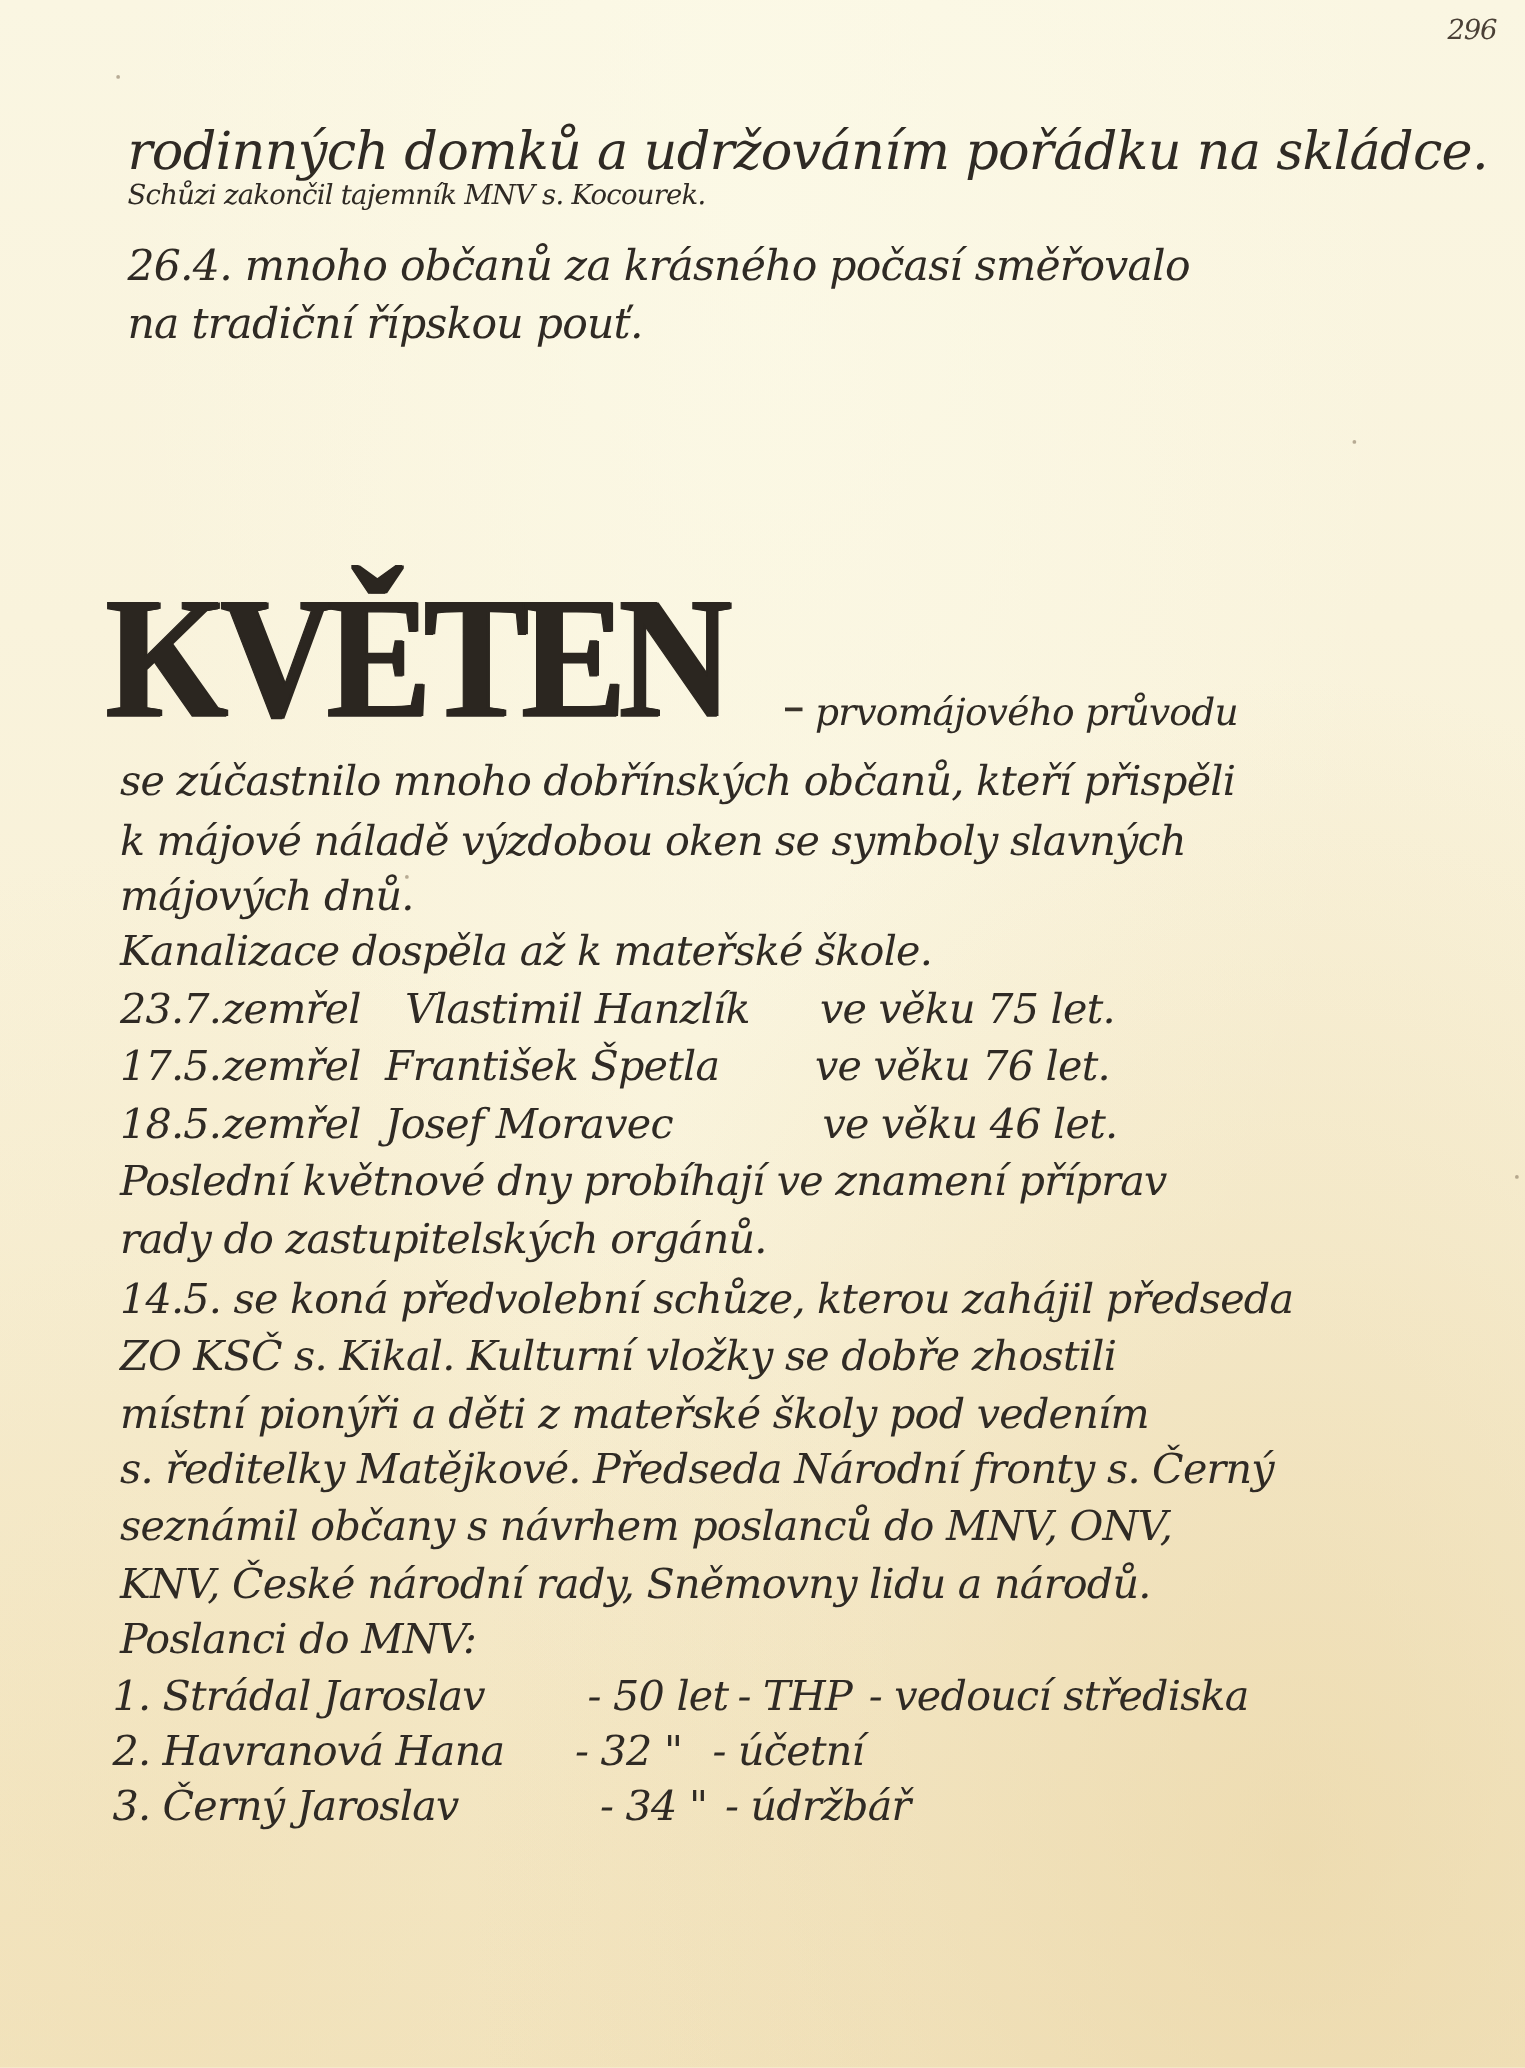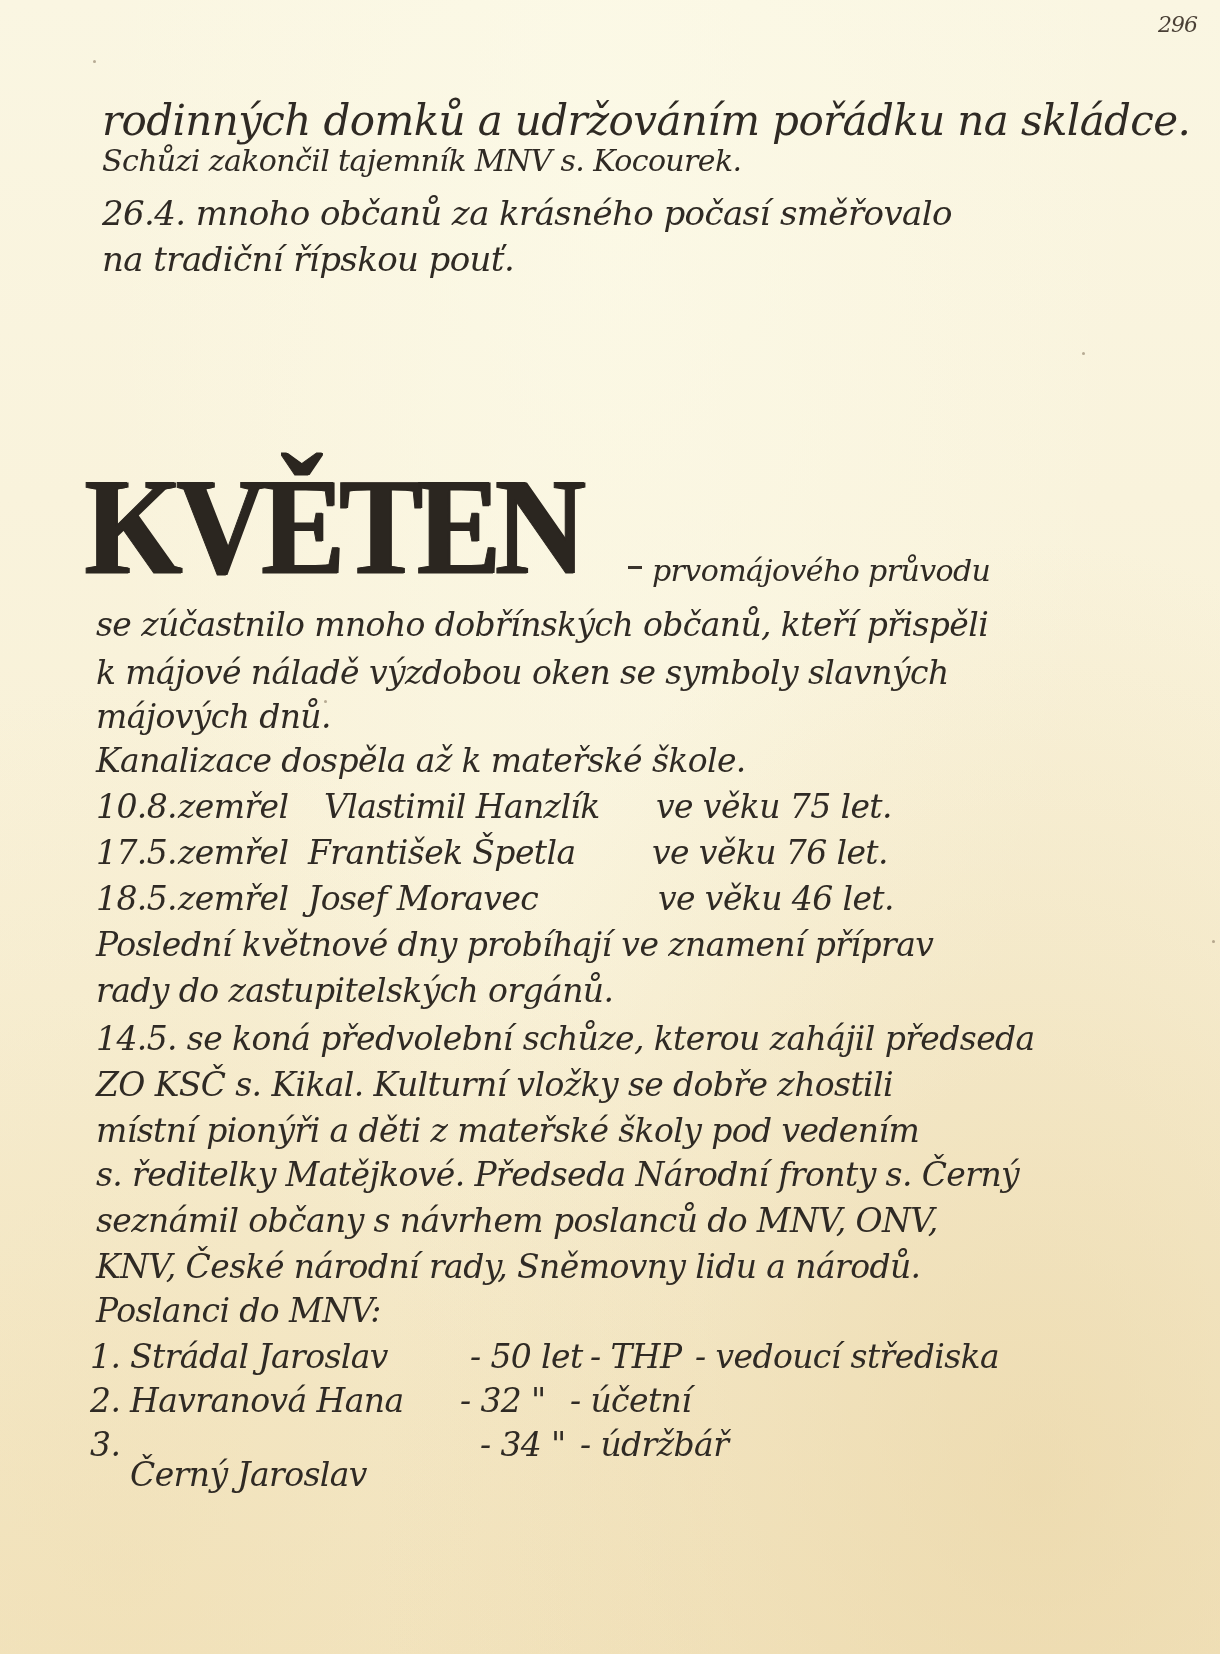--- a/index.html
+++ b/index.html
@@ -97,39 +97,39 @@
   </style>
 </head>
 <body>
 
 <div class="page">
 
   <div class="page-number">296</div>
 
   <div>
     <div class="line" style="left:102px; top:100px; font-size:42px;text-align:center;">rodinných domků a udržováním pořádku na skládce.</div>
-    <div class="line" style="left:102px; top:146px; font-size:30px;">Schůzi zakončil tajemník MNV s. Kocourek.</div>
+    <div class="line" style="left:102px; top:146px; font-size:22px;">Schůzi zakončil tajemník MNV s. Kocourek.</div>
     <div class="line" style="left:102px; top:196px; font-size:34px;">26.4. mnoho občanů za krásného počasí směřovalo</div>
     <div class="line" style="left:102px; top:242px; font-size:34px;">na tradiční řípskou pouť.</div>
   </div>
 
   <div>
     <div class="heading">
       <span class="heading-text">KVĚTEN</span>
     </div>
     <div class="heading-dash"></div>
 
     <div class="line" style="left:652px; top:556px; font-size:30px;">prvomájového průvodu</div>
     <div class="line" style="left:96px; top:608px;">se zúčastnilo mnoho dobřínských občanů, kteří přispěli</div>
     <div class="line" style="left:96px; top:656px;">k májové náladě výzdobou oken se symboly slavných</div>
     <div class="line" style="left:96px; top:700px;">májových dnů.</div>
     <div class="line" style="left:96px; top:744px;">Kanalizace dospěla až k mateřské škole.</div>
 
     <div class="list-line" style="left:96px; top:790px;">
-      <span style="left:0;">10.8.</span>
+      <span style="left:0;">23.7.</span>
       <span style="left:82px;">zemřel</span>
       <span style="left:228px;">Vlastimil Hanzlík</span>
       <span style="left:560px;">ve věku 75 let.</span>
     </div>
     <div class="list-line" style="left:96px; top:836px;">
       <span style="left:0;">17.5.</span>
       <span style="left:82px;">zemřel</span>
       <span style="left:212px;">František Špetla</span>
       <span style="left:556px;">ve věku 76 let.</span>
     </div>
@@ -159,21 +159,21 @@
         <span style="left:605px;">- vedoucí střediska</span>
       </div>
       <div class="list-line" style="left:90px; top:1384px;">
         <span style="left:0;">2.</span>
         <span style="left:40px;">Havranová Hana</span>
         <span style="left:370px;">- 32 "</span>
         <span style="left:480px;">- účetní</span>
       </div>
       <div class="list-line" style="left:90px; top:1428px;">
         <span style="left:0;">3.</span>
-        <span style="left:40px;margin-top:30px;">Černý Jaroslav</span>
+        <span style="left:40px;">Černý Jaroslav</span>
         <span style="left:390px;">- 34 "</span>
         <span style="left:490px;">- údržbář</span>
       </div>
     </div>
   </div>
 
   <div class="speck" style="left:93px; top:60px;"></div>
   <div class="speck" style="left:1082px; top:352px;"></div>
   <div class="speck" style="left:1212px; top:940px;"></div>
   <div class="speck" style="left:324px; top:700px;"></div>

